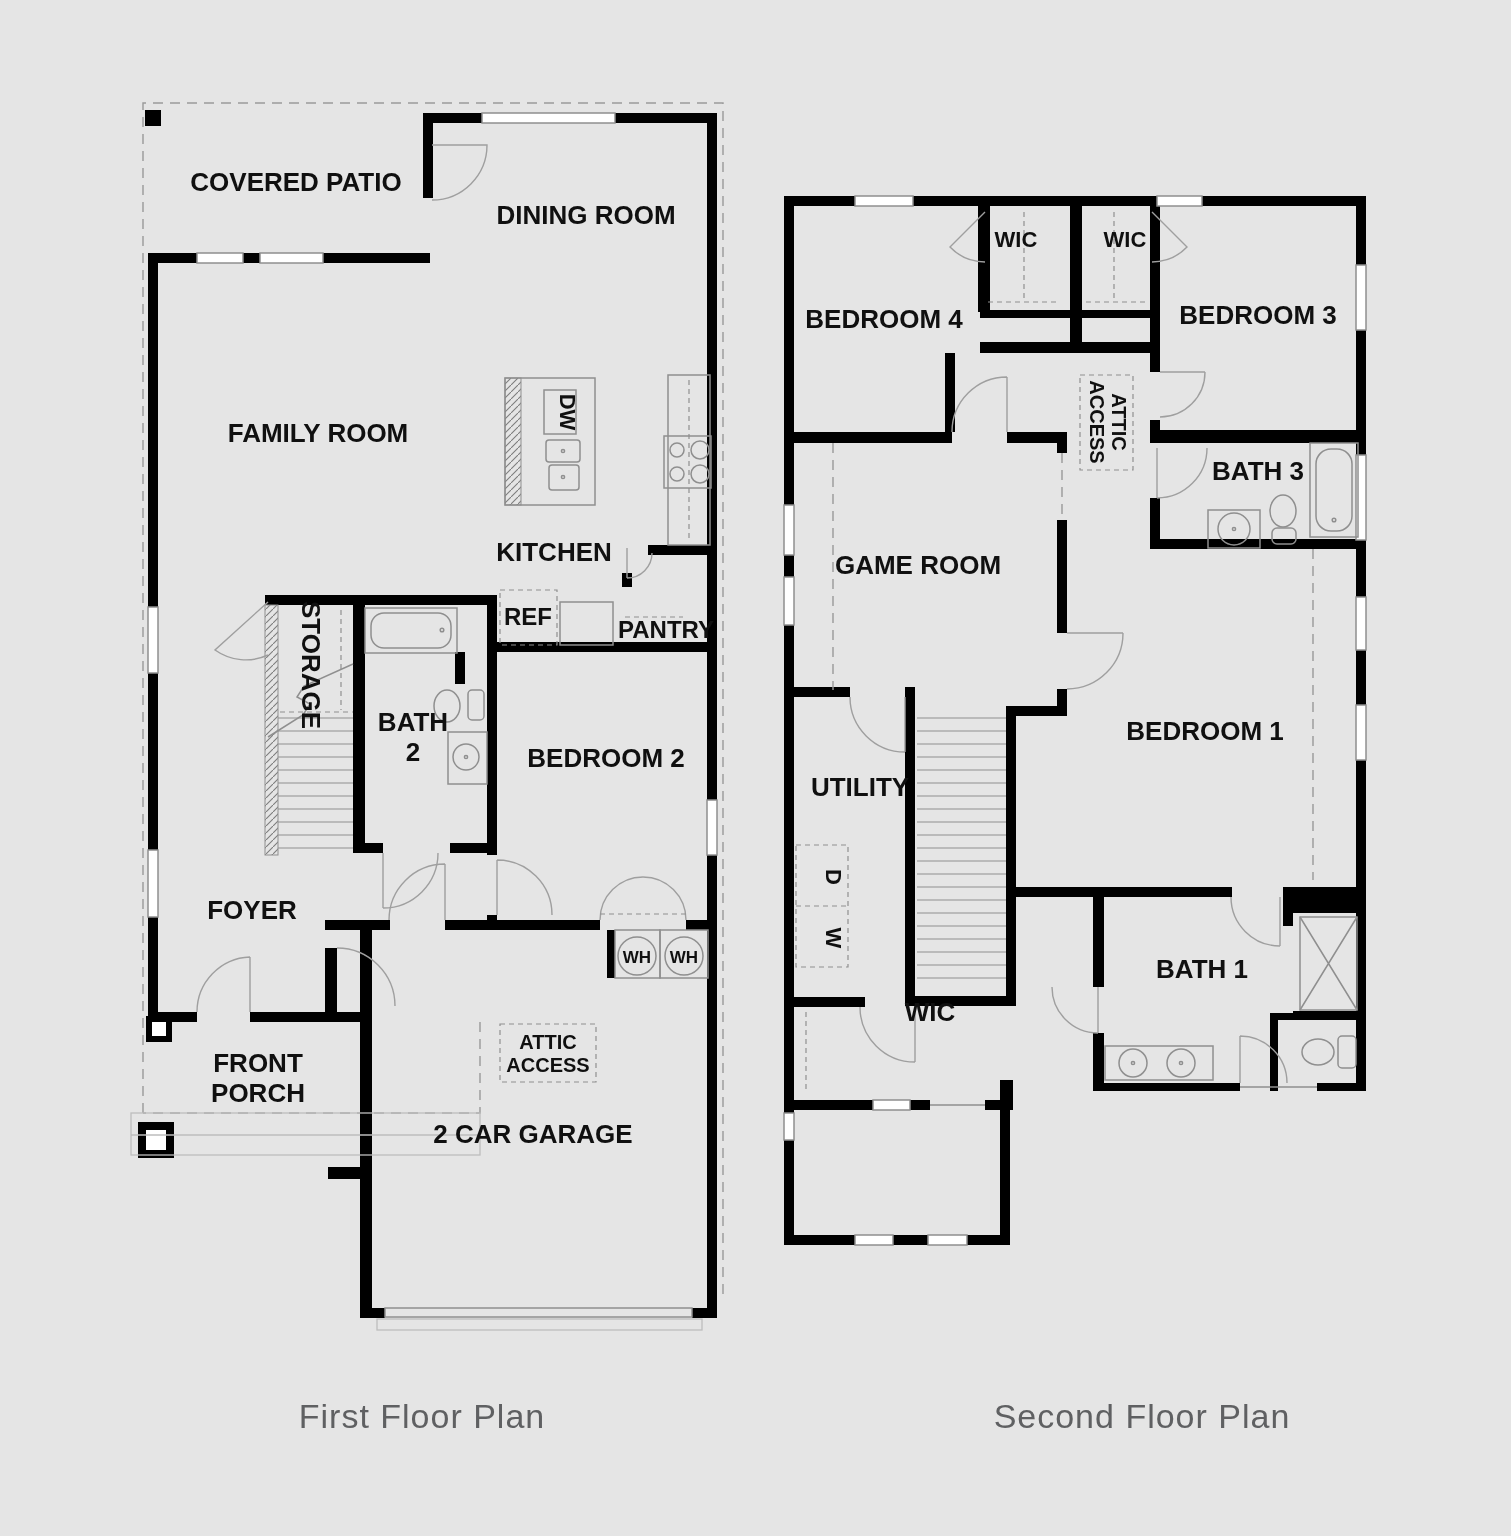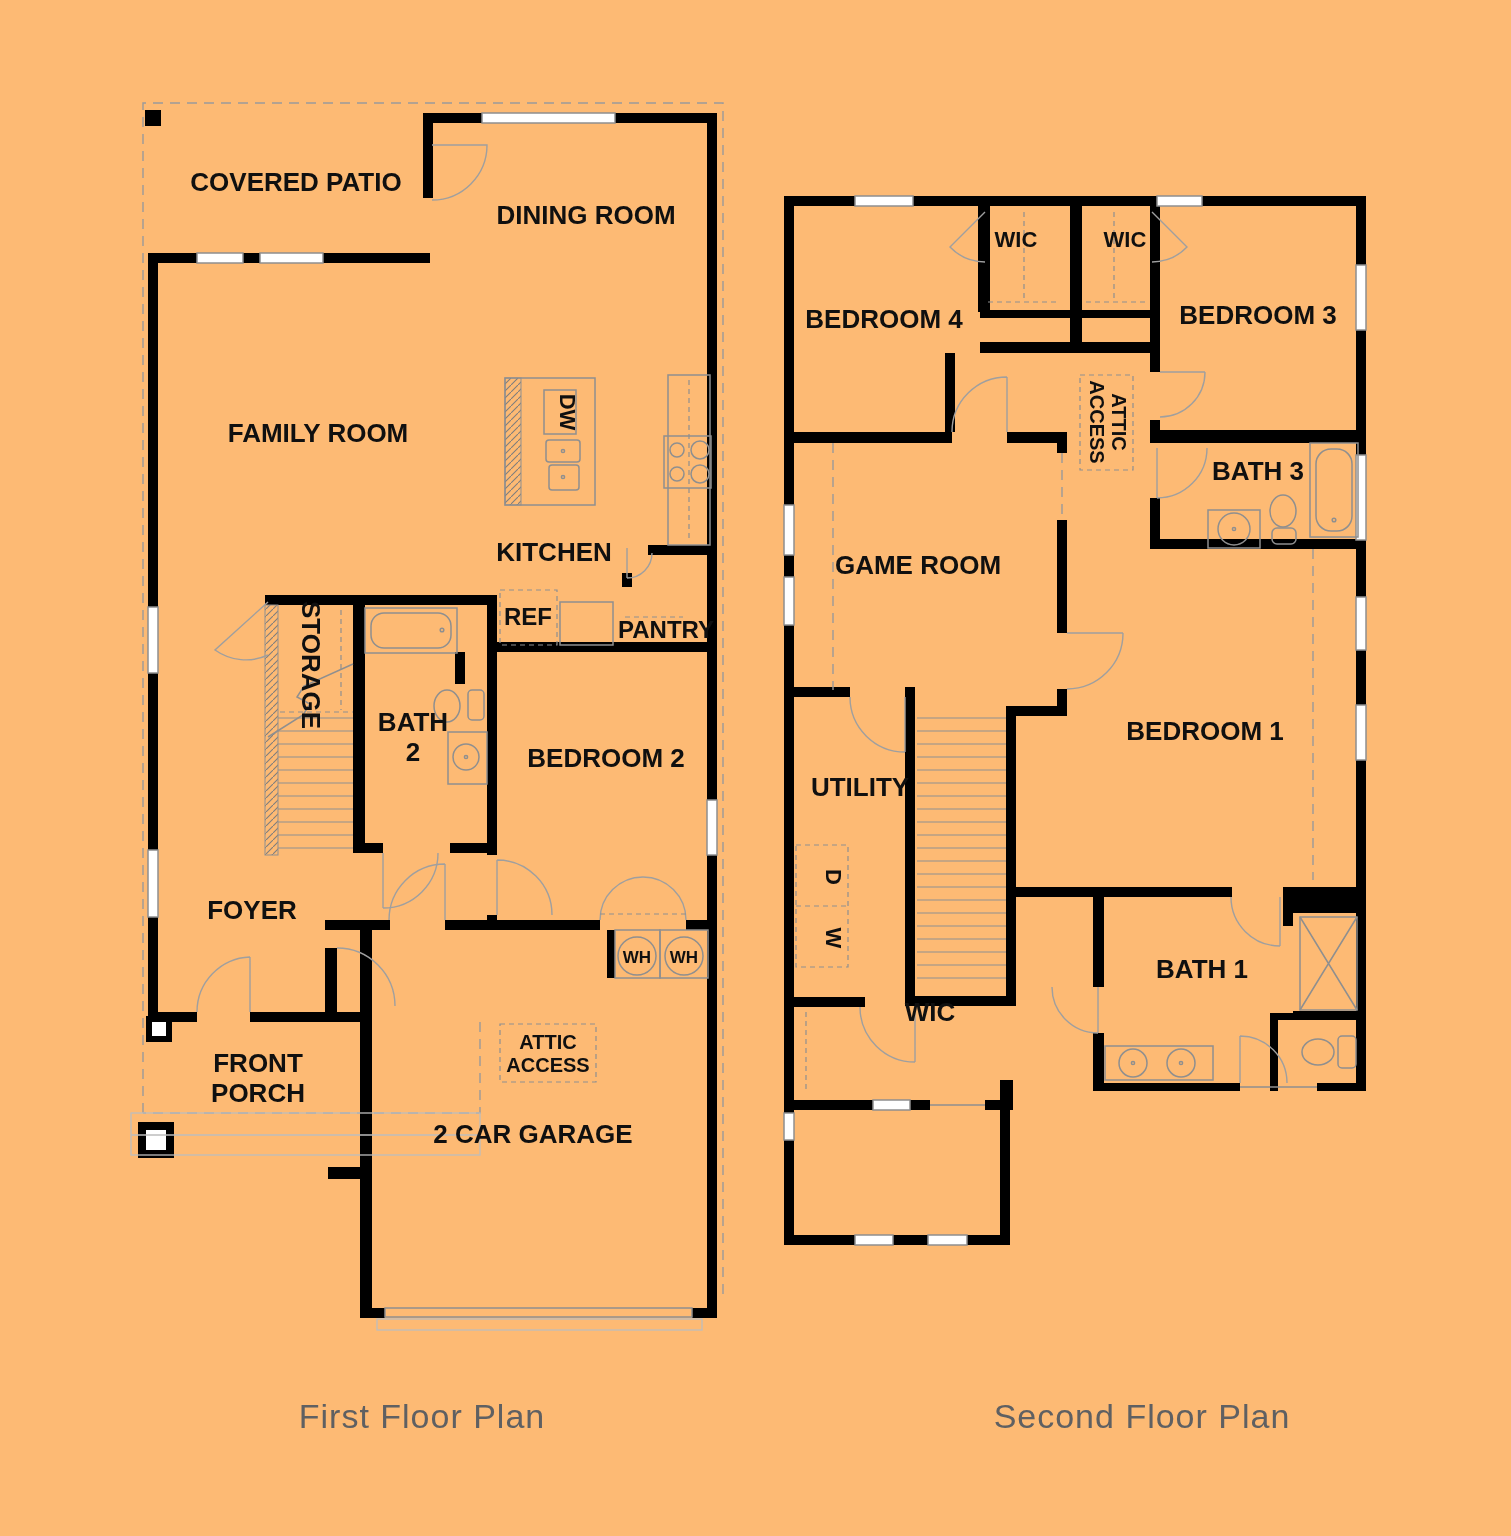--- a/index.html
+++ b/index.html
@@ -1,16 +1,16 @@
 <!DOCTYPE html>
 <html><head>
 <meta charset="utf-8">
 <style>
   html,body{margin:0;padding:0;background:#ffffff;}
-  .stage{position:relative;width:1511px;height:1536px;background:#fdba74;overflow:hidden;
+  .stage{position:relative;width:1511px;height:1536px;background:#e5e5e5;overflow:hidden;
          font-family:"Liberation Sans",sans-serif;}
   svg{display:block;}
   .wall{fill:#000000;stroke:none;}
   .winfill{fill:#ffffff;}
   .win{fill:#ffffff;stroke:#8f8f8f;stroke-width:1.5;}
   .thin{fill:none;stroke:#8f8f8f;stroke-width:1.5;}
   .thin2{fill:none;stroke:#bdbdbd;stroke-width:1.3;}
   .tread{fill:none;stroke:#8f8f8f;stroke-width:1.2;}
   .dash{fill:none;stroke:#9a9a9a;stroke-width:1.4;stroke-dasharray:10 7;}
   .dashf{fill:none;stroke:#8f8f8f;stroke-width:1.2;stroke-dasharray:5 4;}

